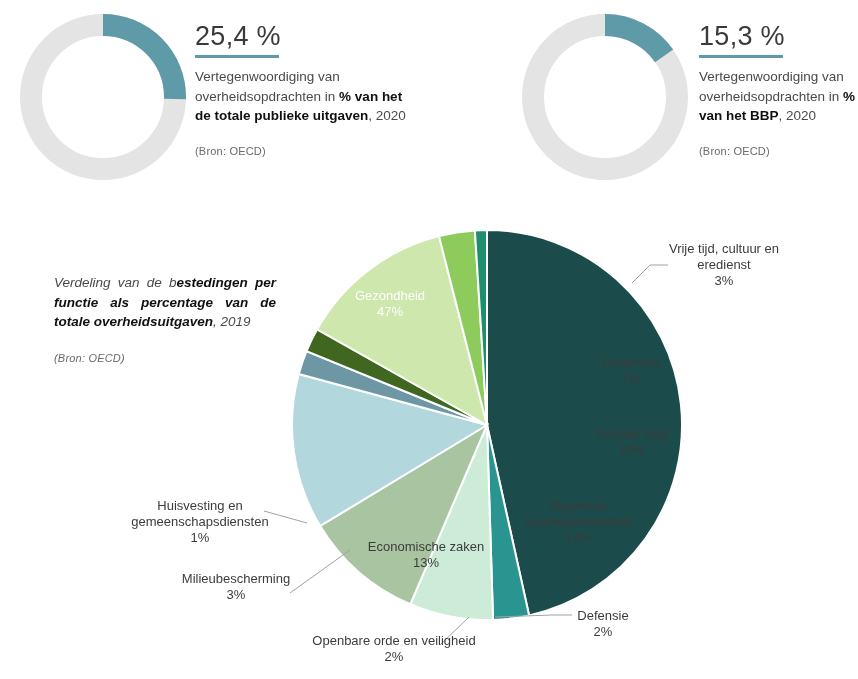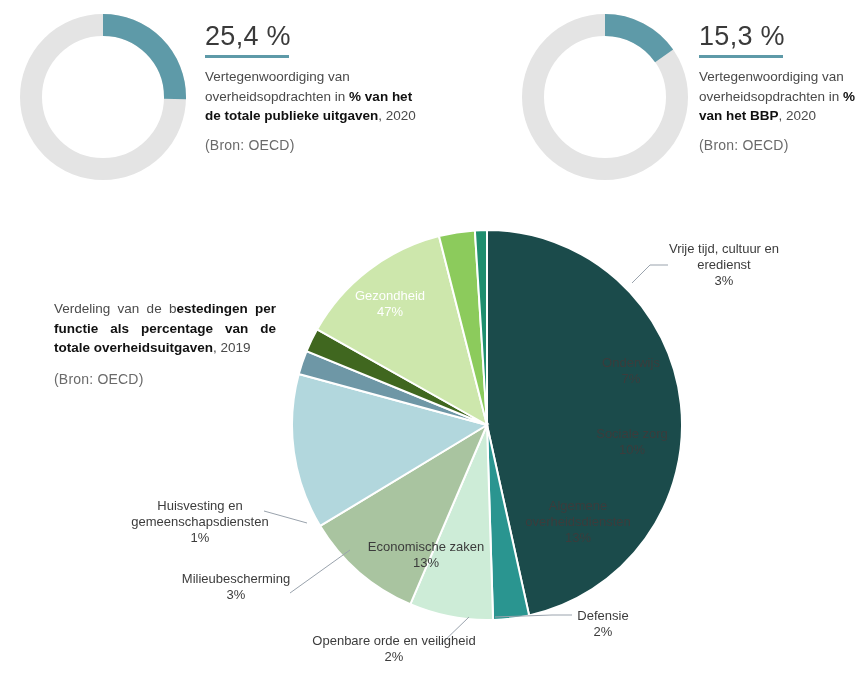--- a/index.html
+++ b/index.html
@@ -32,21 +32,21 @@
     top: 8px;
     width: 178px;
     height: 178px;
   }
   .kpi-right .donut-wrap { left: 72px; }
 
   .donut-svg { display: block; }
 
   .kpi-text {
     position: absolute;
-    left: 205px;
+    left: 195px;
     top: 22px;
     width: 215px;
   }
   .kpi-right .kpi-text { left: 255px; width: 178px; }
 
   .kpi-value {
     font-size: 27px;
     font-weight: 400;
     color: #3a3a3a;
     letter-spacing: 0.3px;
@@ -59,43 +59,44 @@
     background: #5e9aa8;
     margin-bottom: 9px;
   }
   .kpi-desc {
     font-size: 13.5px;
     line-height: 1.45;
     color: #4a4a4a;
   }
   .kpi-desc b { color: #111; font-weight: 700; }
   .kpi-source {
-    font-size: 14px;
+    font-size: 11px;
     color: #6a6a6a;
-    margin-top: 11px;
+    margin-top: 19px;
     letter-spacing: 0.2px;
   }
 
   
   .pie-block {
     position: absolute;
     left: 0;
     top: 205px;
     width: 858px;
     height: 474px;
   }
   .pie-caption {
     position: absolute;
     left: 54px;
-    top: 94px;
+    top: 68px;
     width: 222px;
     font-size: 13.5px;
     line-height: 1.45;
     color: #4a4a4a;
     text-align: justify;
+    font-style: italic;
   }
   .pie-caption b { color: #111; font-weight: 700; }
   .pie-caption .kpi-source { text-align: left; }
 
   .pie-svg {
     position: absolute;
     left: 0;
     top: 0;
   }
 

